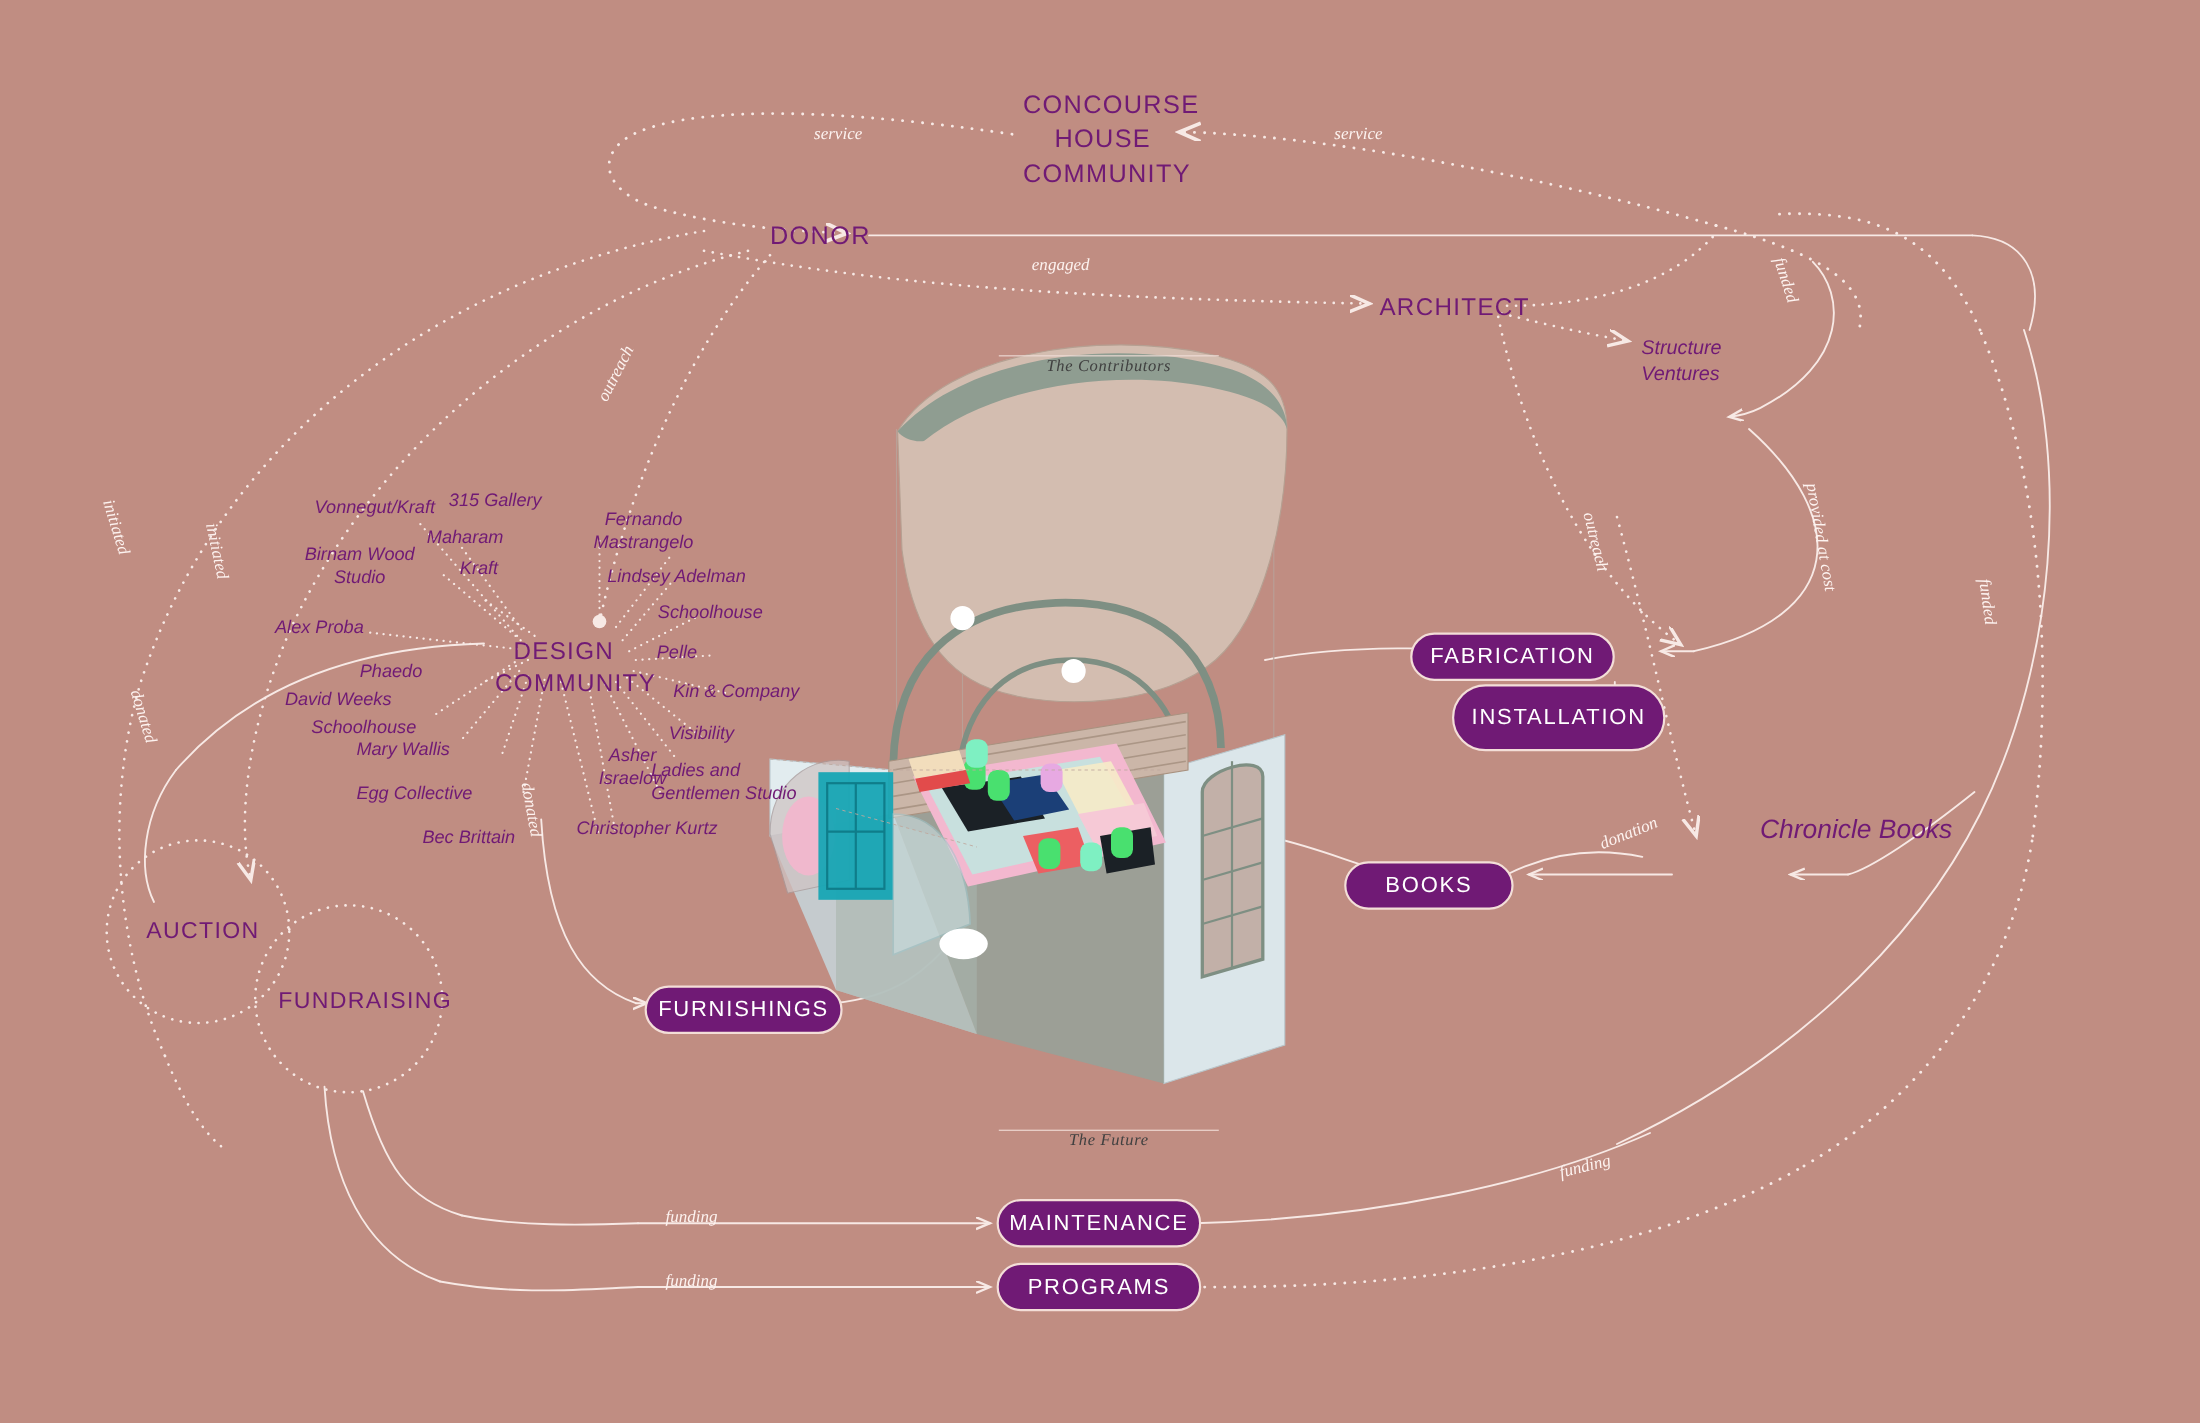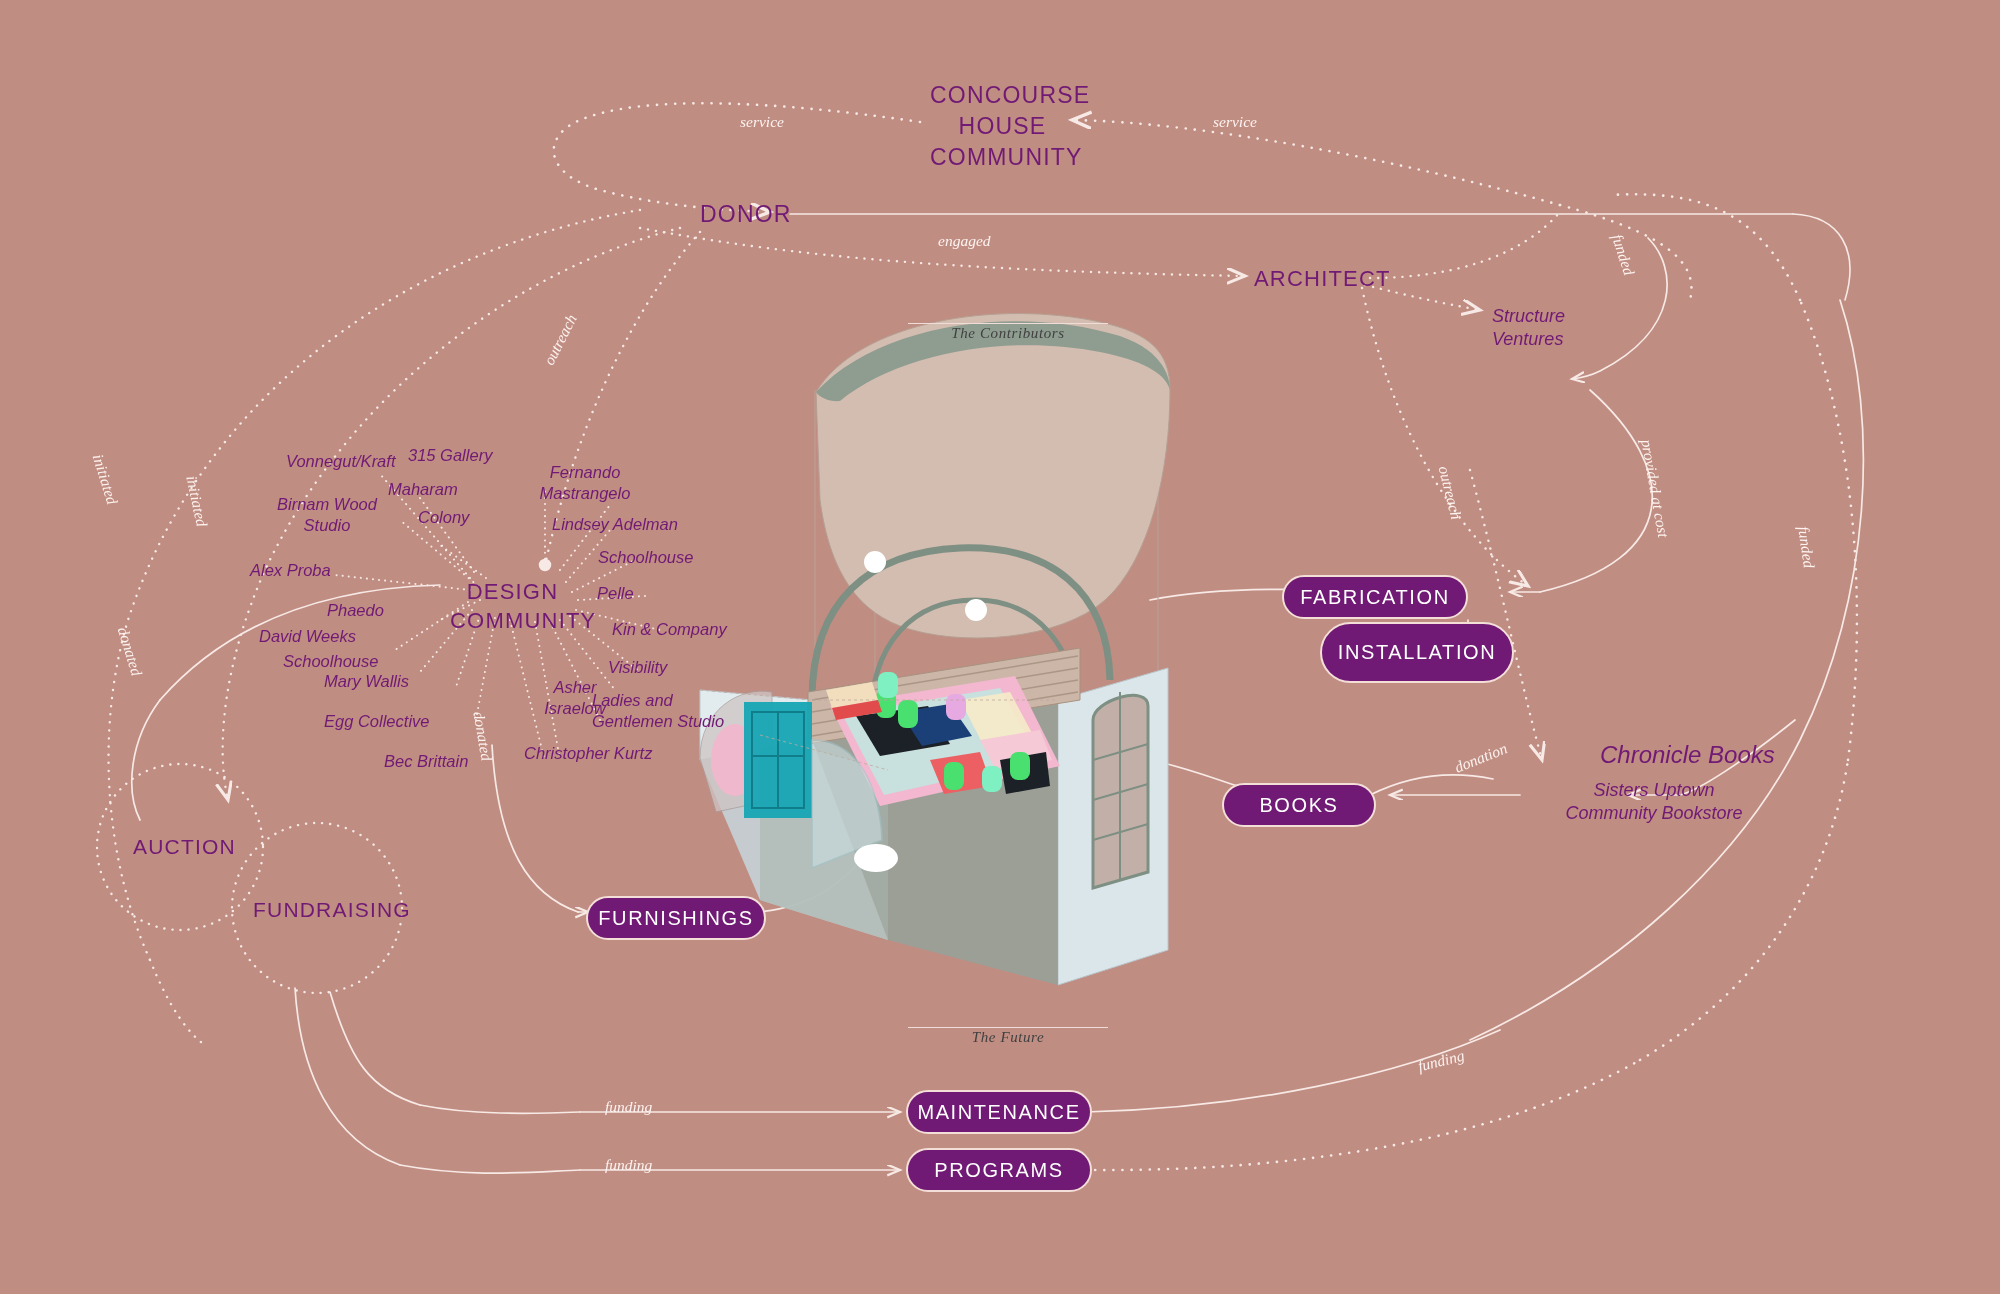--- a/index.html
+++ b/index.html
@@ -261,24 +261,20 @@
 
   <div class="lbl cap" style="left:450px;top:578px;width:125px;text-align:center;font-size:22px;line-height:1.3;">
     <div>DESIGN</div>
     <div>COMMUNITY</div>
   </div>
 
   <div class="lbl cap" style="left:133px;top:835px;font-size:21px;">AUCTION</div>
   <div class="lbl cap" style="left:253px;top:898px;font-size:21px;">FUNDRAISING</div>
 
   <div class="lbl nm" style="left:1600px;top:741px;font-size:24px;">Chronicle Books</div>
-  <div class="lbl nm" style="left:1524px;top:779px;font-size:18px;line-height:1.28;text-align:center;width:260px;">
-    <div>Sisters Uptown</div>
-    <div>Community Bookstore</div>
-  </div>
 
   <div class="pill" style="left:1282px;top:575px;width:186px;height:44px;">FABRICATION</div>
   <div class="pill" style="left:1320px;top:622px;width:194px;height:61px;">INSTALLATION</div>
   <div class="pill" style="left:1222px;top:783px;width:154px;height:44px;">BOOKS</div>
   <div class="pill" style="left:586px;top:896px;width:180px;height:44px;">FURNISHINGS</div>
   <div class="pill" style="left:906px;top:1090px;width:186px;height:44px;">MAINTENANCE</div>
   <div class="pill" style="left:906px;top:1148px;width:186px;height:44px;">PROGRAMS</div>
 
   <div class="rule" style="left:908px;top:323px;width:200px;"></div>
   <div class="sectitle" style="left:908px;top:325px;width:200px;">The Contributors</div>
@@ -303,21 +299,21 @@
   <div class="edgelbl" style="left:605px;top:1156px;">funding</div>
   <div class="edgelbl" style="left:1416px;top:1058px;transform:rotate(-14deg);transform-origin:left top;">funding</div>
 
   <div class="lbl nm" style="left:286px;top:452px;">Vonnegut/Kraft</div>
   <div class="lbl nm" style="left:408px;top:446px;">315 Gallery</div>
   <div class="lbl nm" style="left:388px;top:480px;">Maharam</div>
   <div class="lbl nm" style="left:262px;top:494px;text-align:center;width:130px;line-height:1.26;">
     <div>Birnam Wood</div>
     <div>Studio</div>
   </div>
-  <div class="lbl nm" style="left:418px;top:508px;">Colony</div>
+  <div class="lbl nm" style="left:418px;top:508px;">Kraft</div>
   <div class="lbl nm" style="left:510px;top:462px;text-align:center;width:150px;line-height:1.26;">
     <div>Fernando</div>
     <div>Mastrangelo</div>
   </div>
   <div class="lbl nm" style="left:552px;top:515px;">Lindsey Adelman</div>
   <div class="lbl nm" style="left:250px;top:561px;">Alex Proba</div>
   <div class="lbl nm" style="left:598px;top:548px;">Schoolhouse</div>
   <div class="lbl nm" style="left:327px;top:601px;">Phaedo</div>
   <div class="lbl nm" style="left:597px;top:584px;">Pelle</div>
   <div class="lbl nm" style="left:259px;top:627px;">David Weeks</div>

